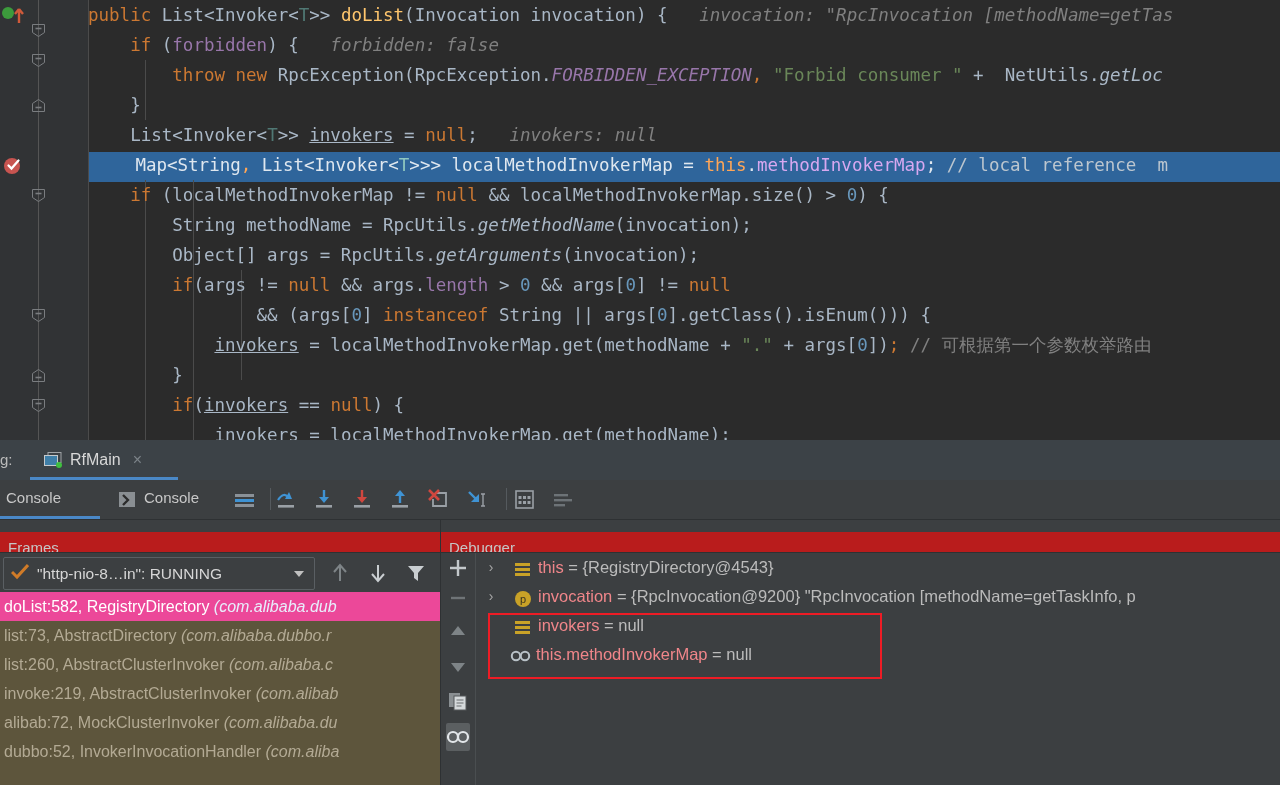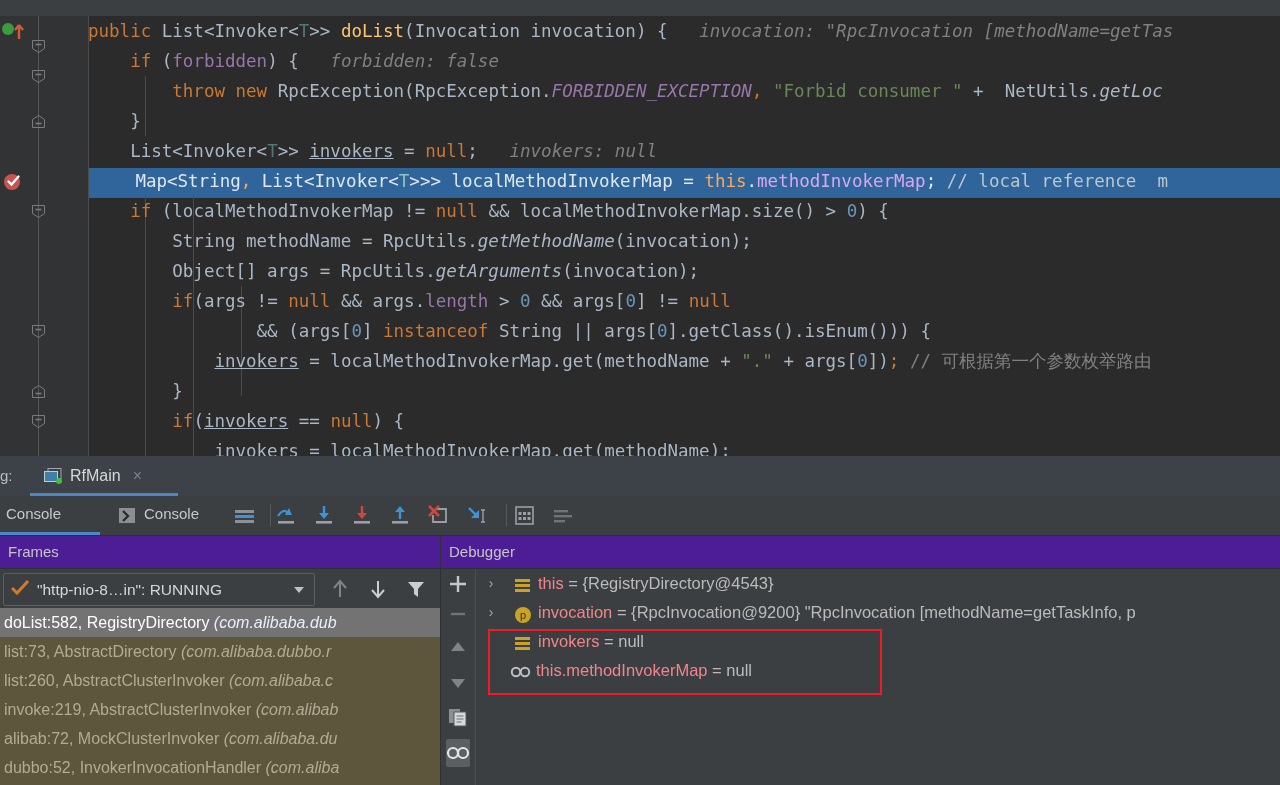--- a/index.html
+++ b/index.html
@@ -1,18 +1,18 @@
 <!DOCTYPE html>
 <html><head>
 <meta charset="utf-8">
 <style>
   html,body{margin:0;padding:0;background:#3c3f41;}
   body{width:1280px;height:785px;overflow:hidden;
        font-family:"Liberation Sans","DejaVu Sans",sans-serif;}
-  .app{position:relative;width:1280px;height:577px;background:#3c3f41;margin-top:16px;}
+  .app{position:relative;width:1280px;height:577px;background:#3c3f41;}
 
   
   .editor{position:absolute;left:0;top:0;width:1280px;height:440px;background:#2b2b2b;overflow:hidden;}
   .gutter{position:absolute;left:0;top:0;width:88px;height:440px;background:#313335;}
   .gutter-line{position:absolute;left:38px;top:0;width:1px;height:440px;background:#555;}
   .foldmark{position:absolute;left:31px;width:15px;height:14px;}
   .foldmark svg{display:block;}
   .bp{position:absolute;left:2px;width:20px;height:20px;}
   .arrowup{position:absolute;}
   .codearea{position:absolute;left:88px;top:0;right:0;height:440px;}
@@ -51,36 +51,36 @@
   .runtab-close{margin-left:12px;font-size:16px;color:#7c8389;}
 
   .toolbar{position:absolute;left:0;top:40px;width:1280px;height:39px;background:#3c3f41;}
   .tb-tab{position:absolute;top:9px;font-size:15px;color:#c8c8c8;}
   .tb-tab-underline{position:absolute;top:36px;height:3px;background:#4a88c7;}
   .tbsep{position:absolute;top:8px;width:1px;height:22px;background:#555a5e;}
   .tbicon{position:absolute;top:9px;width:22px;height:22px;}
 
   .splitline{position:absolute;left:0;top:79px;width:1280px;height:1px;background:#2e3133;}
 
-  .panehdr{position:absolute;top:80px;height:33px;background:#4c1d95;}
+  .panehdr{position:absolute;top:92px;height:33px;background:#b91c1c;}
   .panehdr span{position:absolute;left:8px;top:7px;font-size:15px;color:#c6c6c6;}
   .panehdr-bot{position:absolute;height:1px;background:#2e3133;}
 
   
   .frames{position:absolute;left:0;top:113px;width:440px;height:232px;background:#3c3f41;}
   .threadrow{position:absolute;left:0;top:0;width:440px;height:39px;}
   .threadbox{position:absolute;left:3px;top:4px;width:310px;height:31px;border:1px solid #5a5f63;border-radius:2px;background:#3c3f41;display:flex;align-items:center;}
   .tick{margin-left:7px;margin-right:8px;}
   .threadtext{font-size:15.5px;color:#d6d6d6;}
   .tri{position:absolute;right:10px;top:13px;width:0;height:0;border-left:5px solid transparent;border-right:5px solid transparent;border-top:6px solid #c0c0c0;}
   .fr-btn{position:absolute;top:8px;width:24px;height:24px;}
 
   .framelist{position:absolute;left:0;top:39px;width:440px;bottom:0;background:#5d553c;overflow:hidden;}
   .framerow{height:29px;line-height:29px;white-space:nowrap;font-size:16px;padding-left:4px;color:#b3aa94;}
-  .framerow.sel{background:#737373;color:#ffffff;}
+  .framerow.sel{background:#ec4899;color:#ffffff;}
   .framerow .pkg{font-style:italic;}
   .framerow.sel .pkg{color:#e8eefc;}
 
   
   .varsplit{position:absolute;left:440px;top:80px;width:1px;height:265px;background:#2e3133;}
   .varpane{position:absolute;left:441px;top:113px;width:839px;height:232px;background:#3c3f41;}
   .vtoolcol{position:absolute;left:0;top:0;width:34px;height:232px;background:#3c3f41;}
   .vtoolcol-line{position:absolute;left:34px;top:0;width:1px;height:232px;background:#4a4e50;}
   .vbtn{position:absolute;left:5px;width:24px;height:24px;}
   .vbtn.act{background:#5b5f61;border-radius:2px;}

